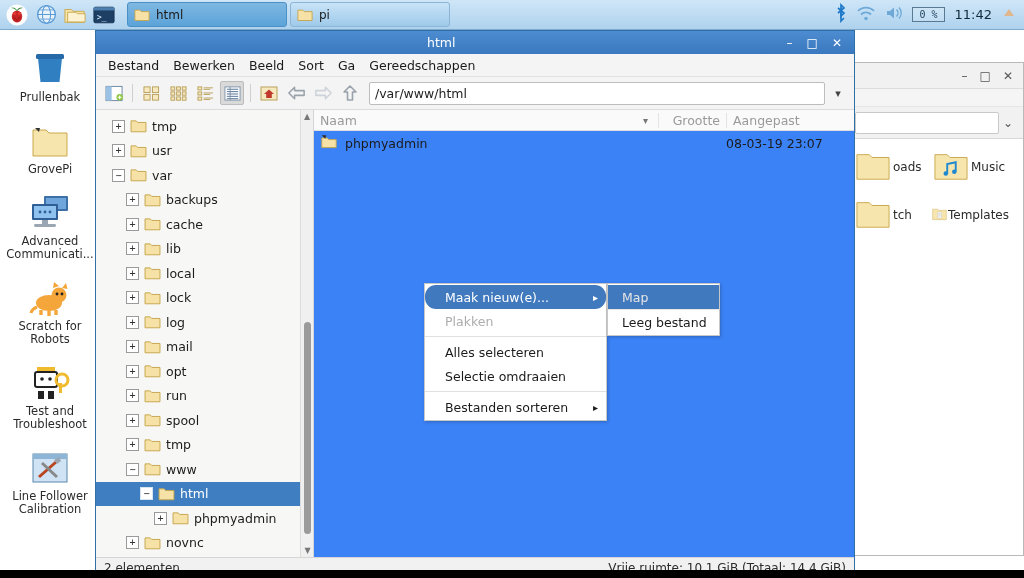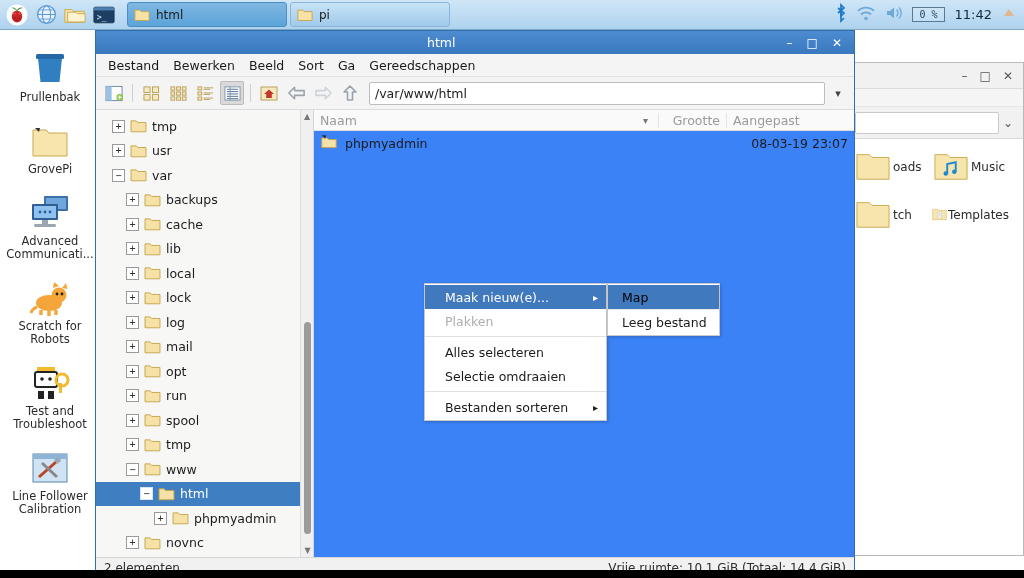--- a/index.html
+++ b/index.html
@@ -107,38 +107,38 @@
   #list { flex:1; display:flex; flex-direction:column; background:#3b82f6; min-width:0; }
   #list .head { height:21px; display:flex; align-items:center; background:#fafafa; border-bottom:1px solid #dedede; font-size:12.5px; color:#9a9a9a; }
   #list .head .c { padding:0 6px; white-space:nowrap; }
   #list .head .cname { flex:1; display:flex; align-items:center; }
   #list .head .cname .sorticon { margin-left:auto; font-size:10px; color:#777; padding-right:4px;}
   #list .head .csize { width:68px; text-align:right; border-left:1px solid #e4e4e4; }
   #list .head .cmod { width:128px; border-left:1px solid #e4e4e4; }
   .frow { height:24px; display:flex; align-items:center; font-size:12.5px; color:#1b1b1b; cursor:pointer; }
   .frow .fname { flex:1; display:flex; align-items:center; gap:7px; padding-left:6px; min-width:0; }
   .frow .fsize { width:68px; text-align:right; padding-right:6px; white-space:nowrap; }
-  .frow .fmod { width:128px; text-align:right; padding-right:6px; white-space:nowrap; }
+  .frow .fmod { width:128px; text-align:left; padding-right:6px; white-space:nowrap; }
 
   #fm .status { height:20px; background:#f1f1f1; border-top:1px solid #d6d6d6; display:flex; align-items:center;
                 justify-content:space-between; padding:0 8px; font-size:12px; color:#2b2b2b; }
 
   
   #ctx { position:absolute; left:424px; top:283px; width:183px; background:#fff;
          border:1px solid #c7c7c7; box-shadow:1px 1px 3px rgba(0,0,0,.22); padding:1px 0; z-index:50; }
-  #ctx .item { height:24px; display:flex; align-items:center; padding:0 8px 0 20px; font-size:12.5px; color:#1b1b1b; cursor:pointer; }
+  #ctx .item { height:24px; display:flex; align-items:center; padding:0 8px 0 20px; font-size:12.5px; color:#1b1b1b; cursor:pointer;border-radius:11px; }
   #ctx .item.hl { background:#4079bd; color:#fff; }
   #ctx .item.dis { color:#adadad; cursor:default; }
   #ctx .item .arrow { margin-left:auto; font-size:10px; }
   #ctx .sep { height:1px; background:#e0e0e0; margin:3px 0; }
 
   #ctxsub { position:absolute; left:607px; top:283px; width:113px; background:#fff;
             border:1px solid #c7c7c7; box-shadow:1px 1px 3px rgba(0,0,0,.22); padding:1px 0; z-index:51; }
   #ctxsub .item { height:24px; display:flex; align-items:center; padding:0 8px 0 14px; font-size:12.5px; color:#1b1b1b; cursor:pointer; }
-  #ctxsub .item.hl { background:#4079bd; color:#000000; }
+  #ctxsub .item.hl { background:#4079bd; color:#e5e5e5; }
   #ctxsub .sep { height:1px; background:#e6e6e6; }
   #leftedge { position:absolute; left:0; top:570px; width:1024px; height:8px; background:#000; }
 </style>
 </head>
 <body>
 
 <div id="taskbar">
   <div class="launcher">
     <div class="lbtn">
       <svg width="22" height="22" viewBox="0 0 22 22">

